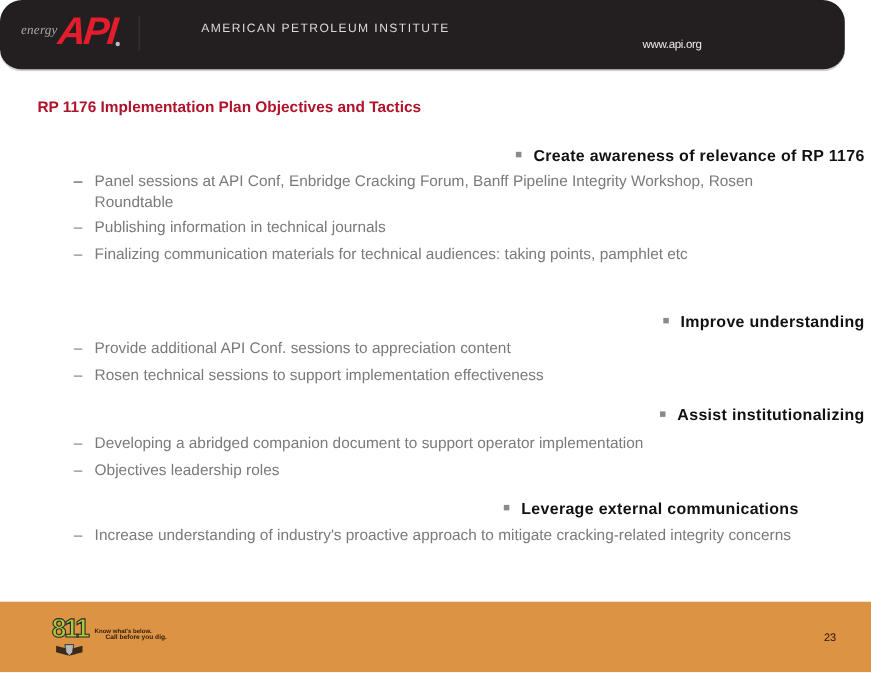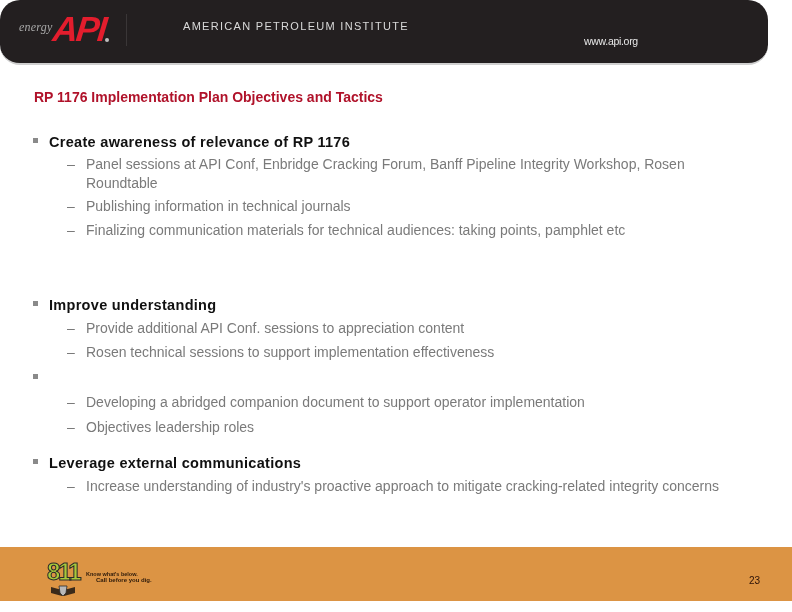--- a/index.html
+++ b/index.html
@@ -42,35 +42,35 @@
     font-size: 10.5px; color: #e8e8e8; letter-spacing: -0.3px;
   }
 
   .title {
     position: absolute; left: 34px; top: 89px;
     font-size: 14px; font-weight: bold; color: #b0122a; margin: 0;
     white-space: nowrap;
   }
   .content { position: absolute; left: 0; top: 0; width: 792px; }
   .objective { position: absolute; left: 33px; }
-  .obj-head { display: flex; align-items: center; height: 20px; }
+  .obj-head { display: flex; align-items: center; height: 20px; justify-content: flex-end; }
   .square-bullet {
     display: inline-block; width: 5px; height: 5px; background: #8a8a8a;
     margin-right: 11px; margin-top: -4px;
   }
   .obj-label { font-size: 14.5px; font-weight: bold; color: #111; letter-spacing: 0.3px; white-space: nowrap; }
   .tactics { list-style: none; margin: 0; padding: 0; }
   .tactic {
     position: relative; padding-left: 53px; font-size: 14px; color: #7a7a7a;
     line-height: 19px; width: 700px;
   }
   .dash { position: absolute; left: 34px; top: 0; color: #7a7a7a; }
 
   .footer {
-    position: absolute; left: 0; top: 547px; width: 792px; height: 54px;
+    position: absolute; left: 0; top: 547px; width: 792px; height: 64px;
     background: #dc9444;
   }
   .logo-811-num {
     position: absolute; left: 47px; top: 12px;
     font-size: 24px; font-weight: bold; color: #a9c93a; letter-spacing: -2px;
     -webkit-text-stroke: 1px #2a2a2a; line-height: 26px;
   }
   .shovel-icon {
     position: absolute; left: 50px; top: 38px; width: 26px; height: 12px;
   }
@@ -104,34 +104,35 @@
       <span class="obj-label">Create awareness of relevance of RP 1176</span>
     </div>
     <ul class="tactics" style="margin-top:3px;">
       <li class="tactic" style="margin-bottom:1px;"><span class="dash">–</span></li>
       <li class="tactic" style="width:640px;margin-bottom:4px;"><span class="dash">–</span><span>Panel sessions at API Conf, Enbridge Cracking Forum, Banff Pipeline Integrity Workshop, Rosen Roundtable</span></li>
       <li class="tactic" style="margin-bottom:5px;"><span class="dash">–</span><span>Publishing information in technical journals</span></li>
       <li class="tactic"><span class="dash">–</span><span>Finalizing communication materials for technical audiences:  taking points, pamphlet etc</span></li>
     </ul>
   </div>
 
-  <div class="objective" style="top:295px;">
+  <div class="objective" style="top:283px;">
     <div class="obj-head">
       <span class="square-bullet"></span>
       <span class="obj-label">Improve understanding</span>
     </div>
     <ul class="tactics" style="margin-top:4px;">
       <li class="tactic" style="margin-bottom:5px;"><span class="dash">–</span><span>Provide additional API Conf. sessions to appreciation content</span></li>
       <li class="tactic"><span class="dash">–</span><span>Rosen technical sessions to support implementation effectiveness</span></li>
     </ul>
   </div>
 
   <div class="objective" style="top:368px;">
     <div class="obj-head">
       <span class="square-bullet"></span>
+      <span class="obj-label">Assist institutionalizing</span>
     </div>
     <ul class="tactics" style="margin-top:5px;">
       <li class="tactic" style="margin-bottom:6px;"><span class="dash">–</span><span>Developing a abridged companion document to support operator implementation</span></li>
       <li class="tactic"><span class="dash">–</span><span>Objectives leadership roles</span></li>
     </ul>
   </div>
 
   <div class="objective" style="top:453px;">
     <div class="obj-head">
       <span class="square-bullet"></span>

